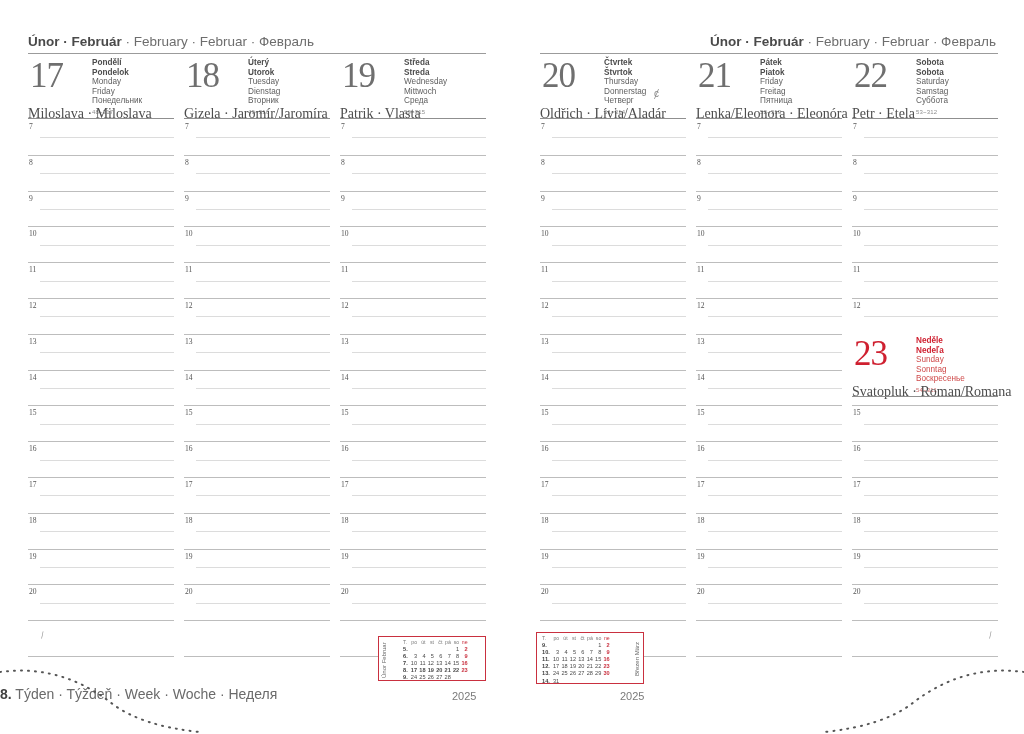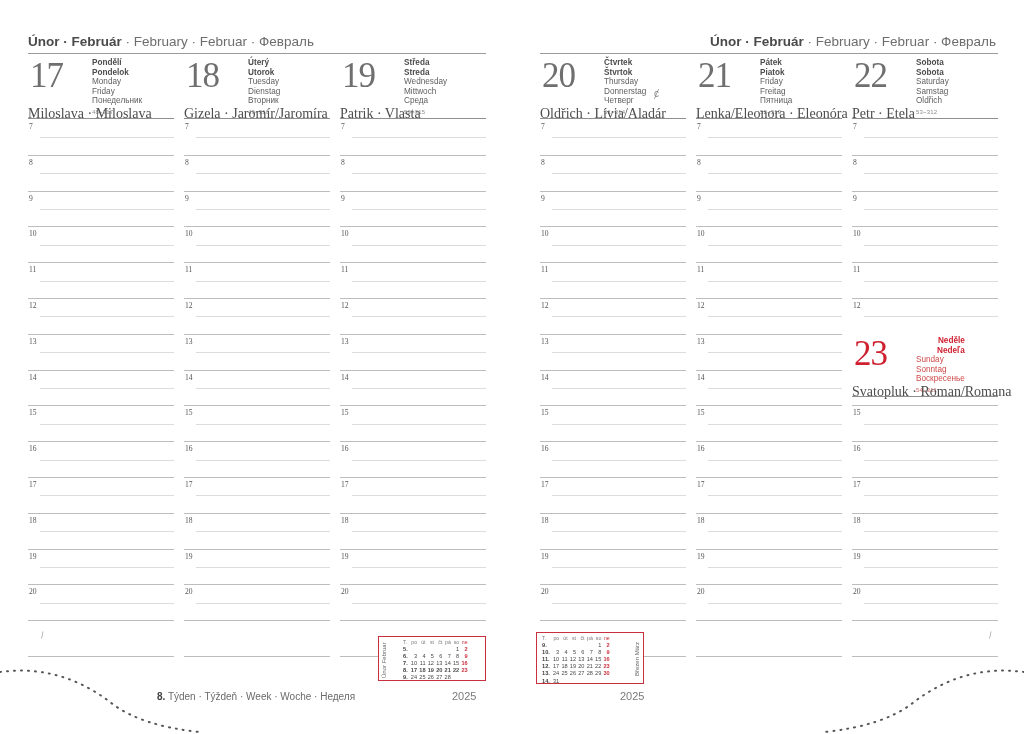--- a/index.html
+++ b/index.html
@@ -163,21 +163,21 @@
 
   
   .sunday-head {
     position: absolute;
     top: 0;
     left: 0;
     width: 146px;
     height: 62px;
   }
   .sunday-head .day-num { color: #cf2030; }
-  .sunday-head .dn.b { color: #cf2030; font-weight: bold; text-align: right; }
+  .sunday-head .dn.b { color: #cf2030; font-weight: bold; }
   .sunday-head .dn { color: #cf4a4a; }
   .sunday-head .daynums { color: #cf6a6a; }
   .sunday-head .name-day { color: #4d4d4d; }
 
   
   .mini {
     position: absolute;
     border: 1px solid #c9303f;
     box-sizing: border-box;
     padding: 2px 3px;
@@ -212,22 +212,22 @@
   }
   table.mini-tbl td.sun { color: #c9303f; font-weight: bold; }
   table.mini-tbl tr.hdr td { color: #7b7b7b; font-weight: normal; font-size: 5.2px; }
   table.mini-tbl tr.hdr td.sun { color: #c9303f; }
 
   .footer-week {
     position: absolute;
     bottom: 44px;
     left: 0;
     width: 512px;
-    text-align: center;
-    font-size: 10px;
+    text-align: left;
+    font-size: 14px;
     color: #6a6a6a;
   }
   .footer-week b { color: #3f3f3f; }
   .year {
     position: absolute;
     bottom: 44px;
     font-size: 11px;
     color: #7a7a7a;
   }
   .year.left { left: 452px; }
@@ -801,21 +801,21 @@
       </div>
 
       <div class="daycol c2">
         <div class="day-head">
           <div class="day-num">22</div>
           <div class="day-names">
             <span class="dn b">Sobota</span>
             <span class="dn b">Sobota</span>
             <span class="dn">Saturday</span>
             <span class="dn">Samstag</span>
-            <span class="dn">Oldřich</span>
+            <span class="dn">Суббота</span>
             <span class="daynums">53~312</span>
           </div>
           <div class="name-day">Petr · Etela</div>
           <div class="head-rule"></div>
         </div>
         <div class="hours">
           <div class="hour-row">
               <span class="hr-label">7</span>
               <span class="hr-line-half"></span>
               <span class="hr-line-full"></span>

